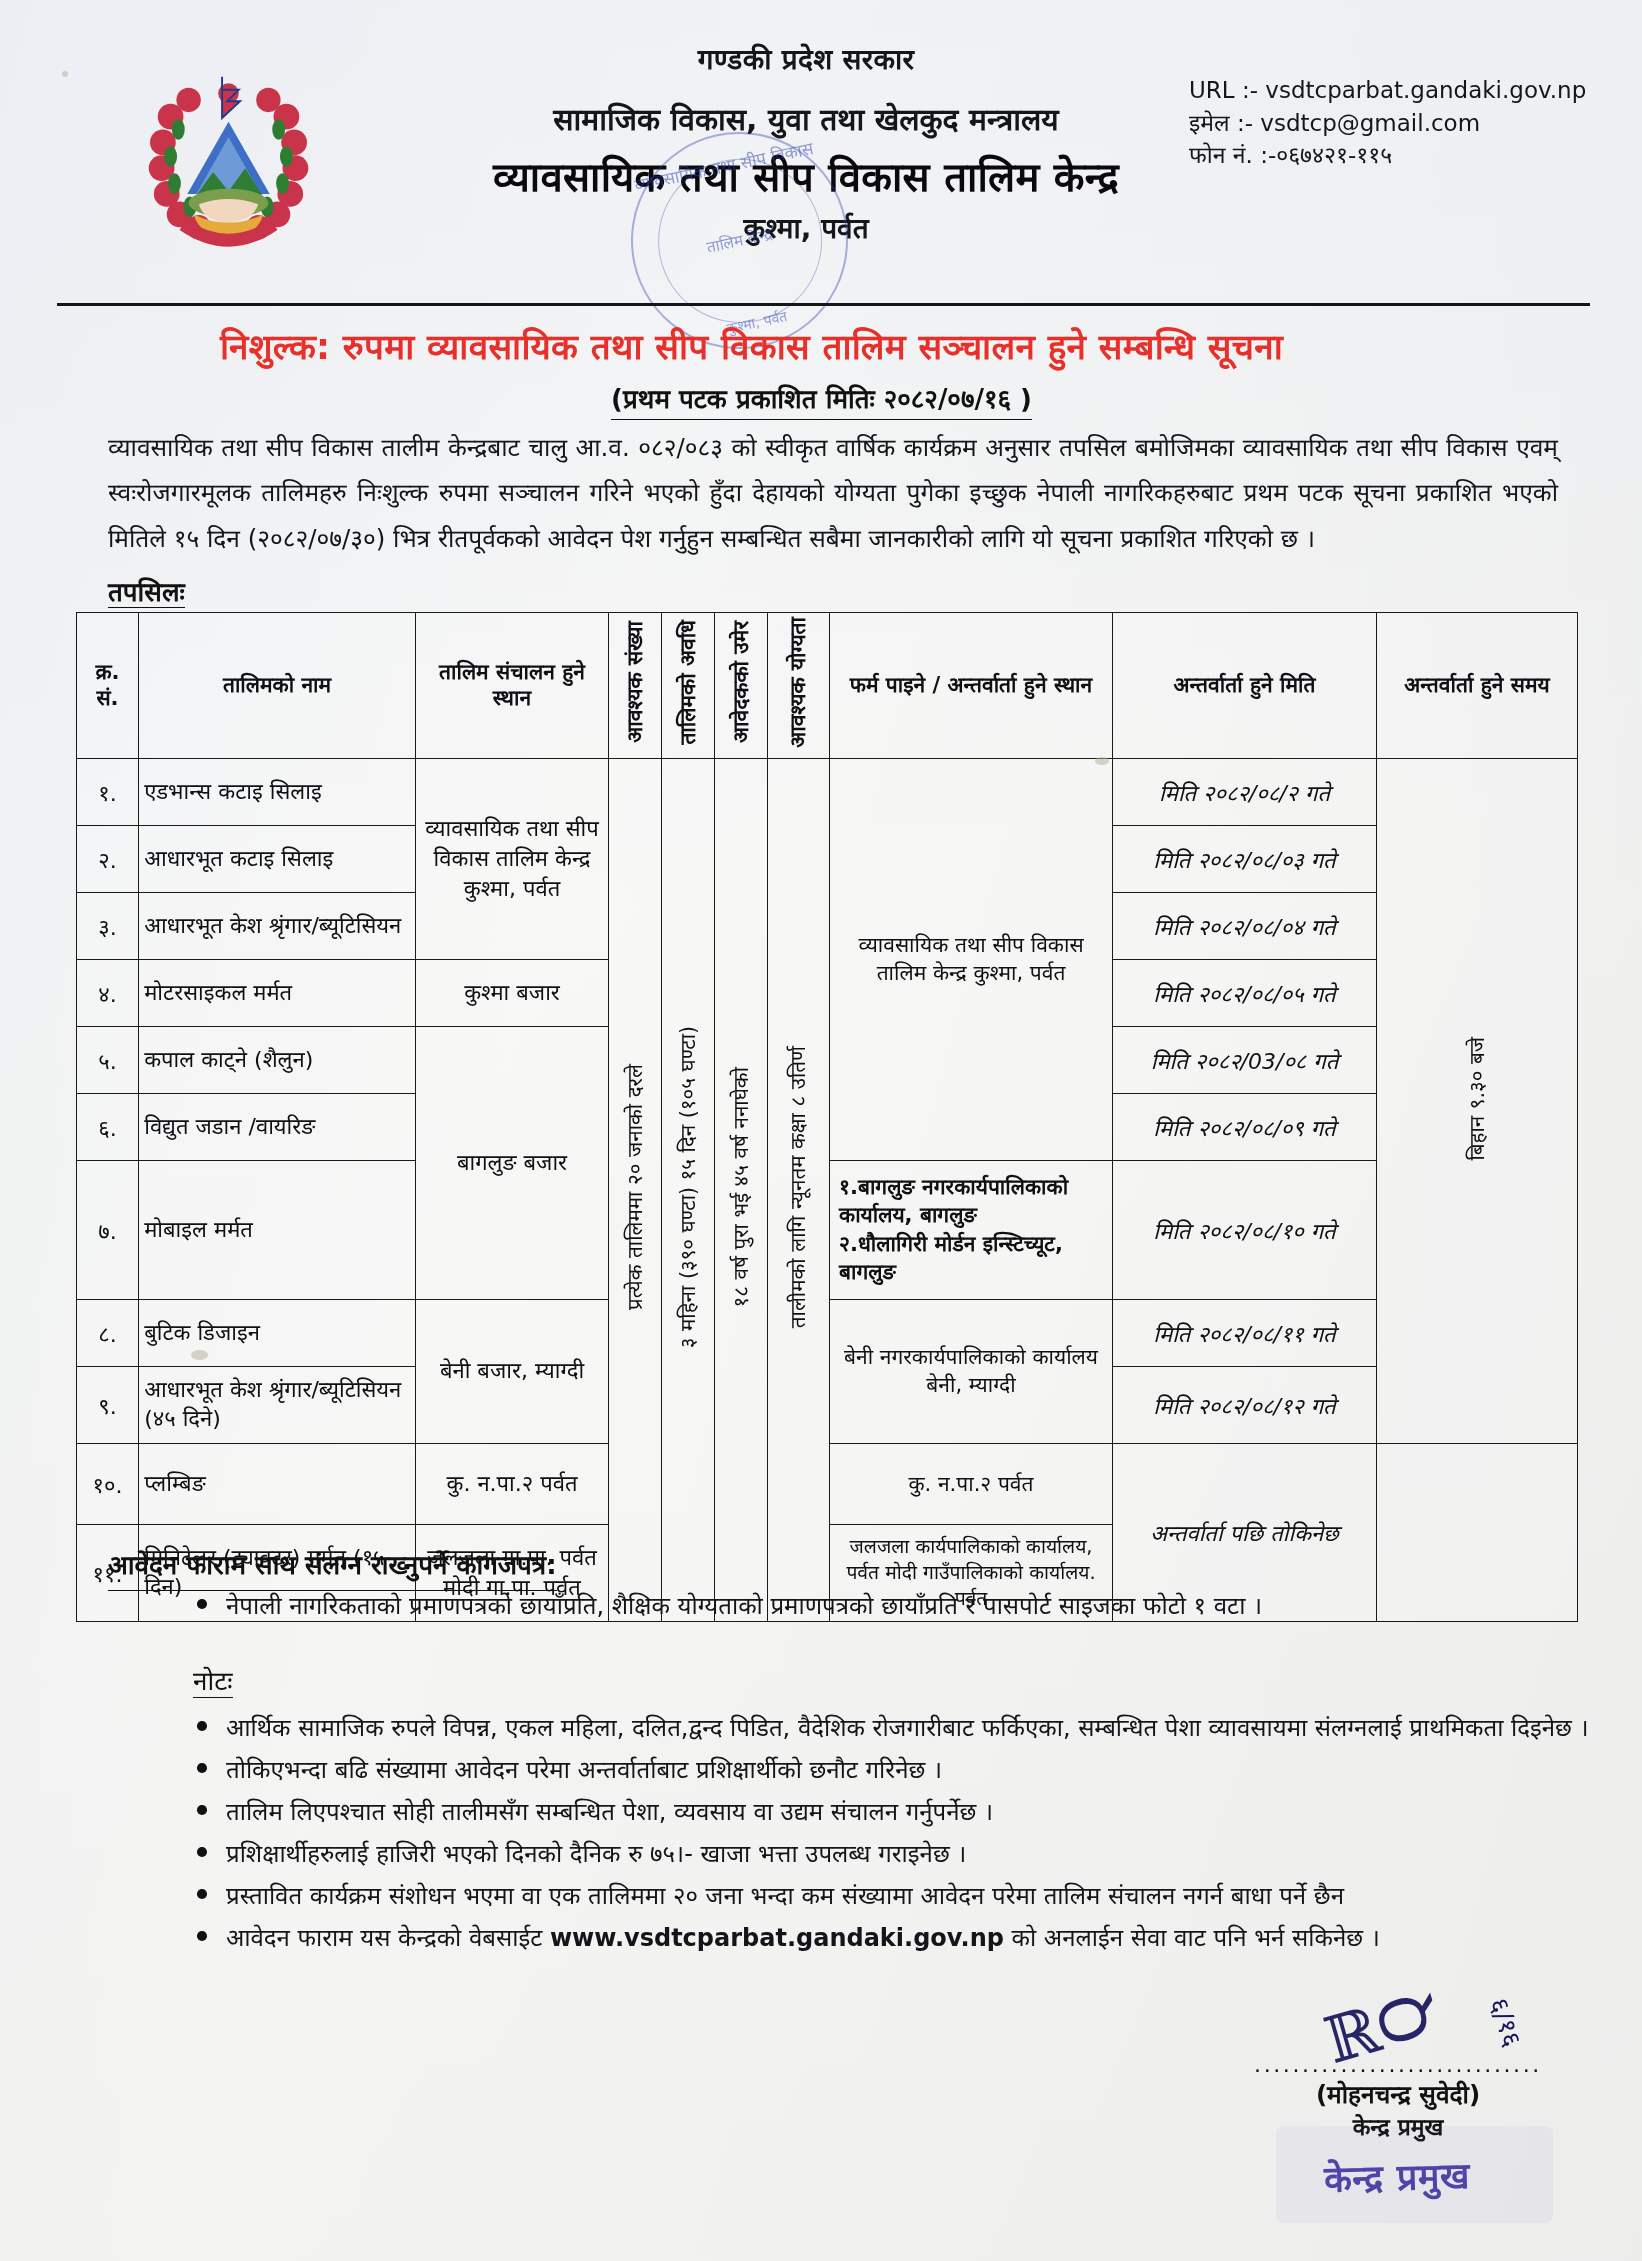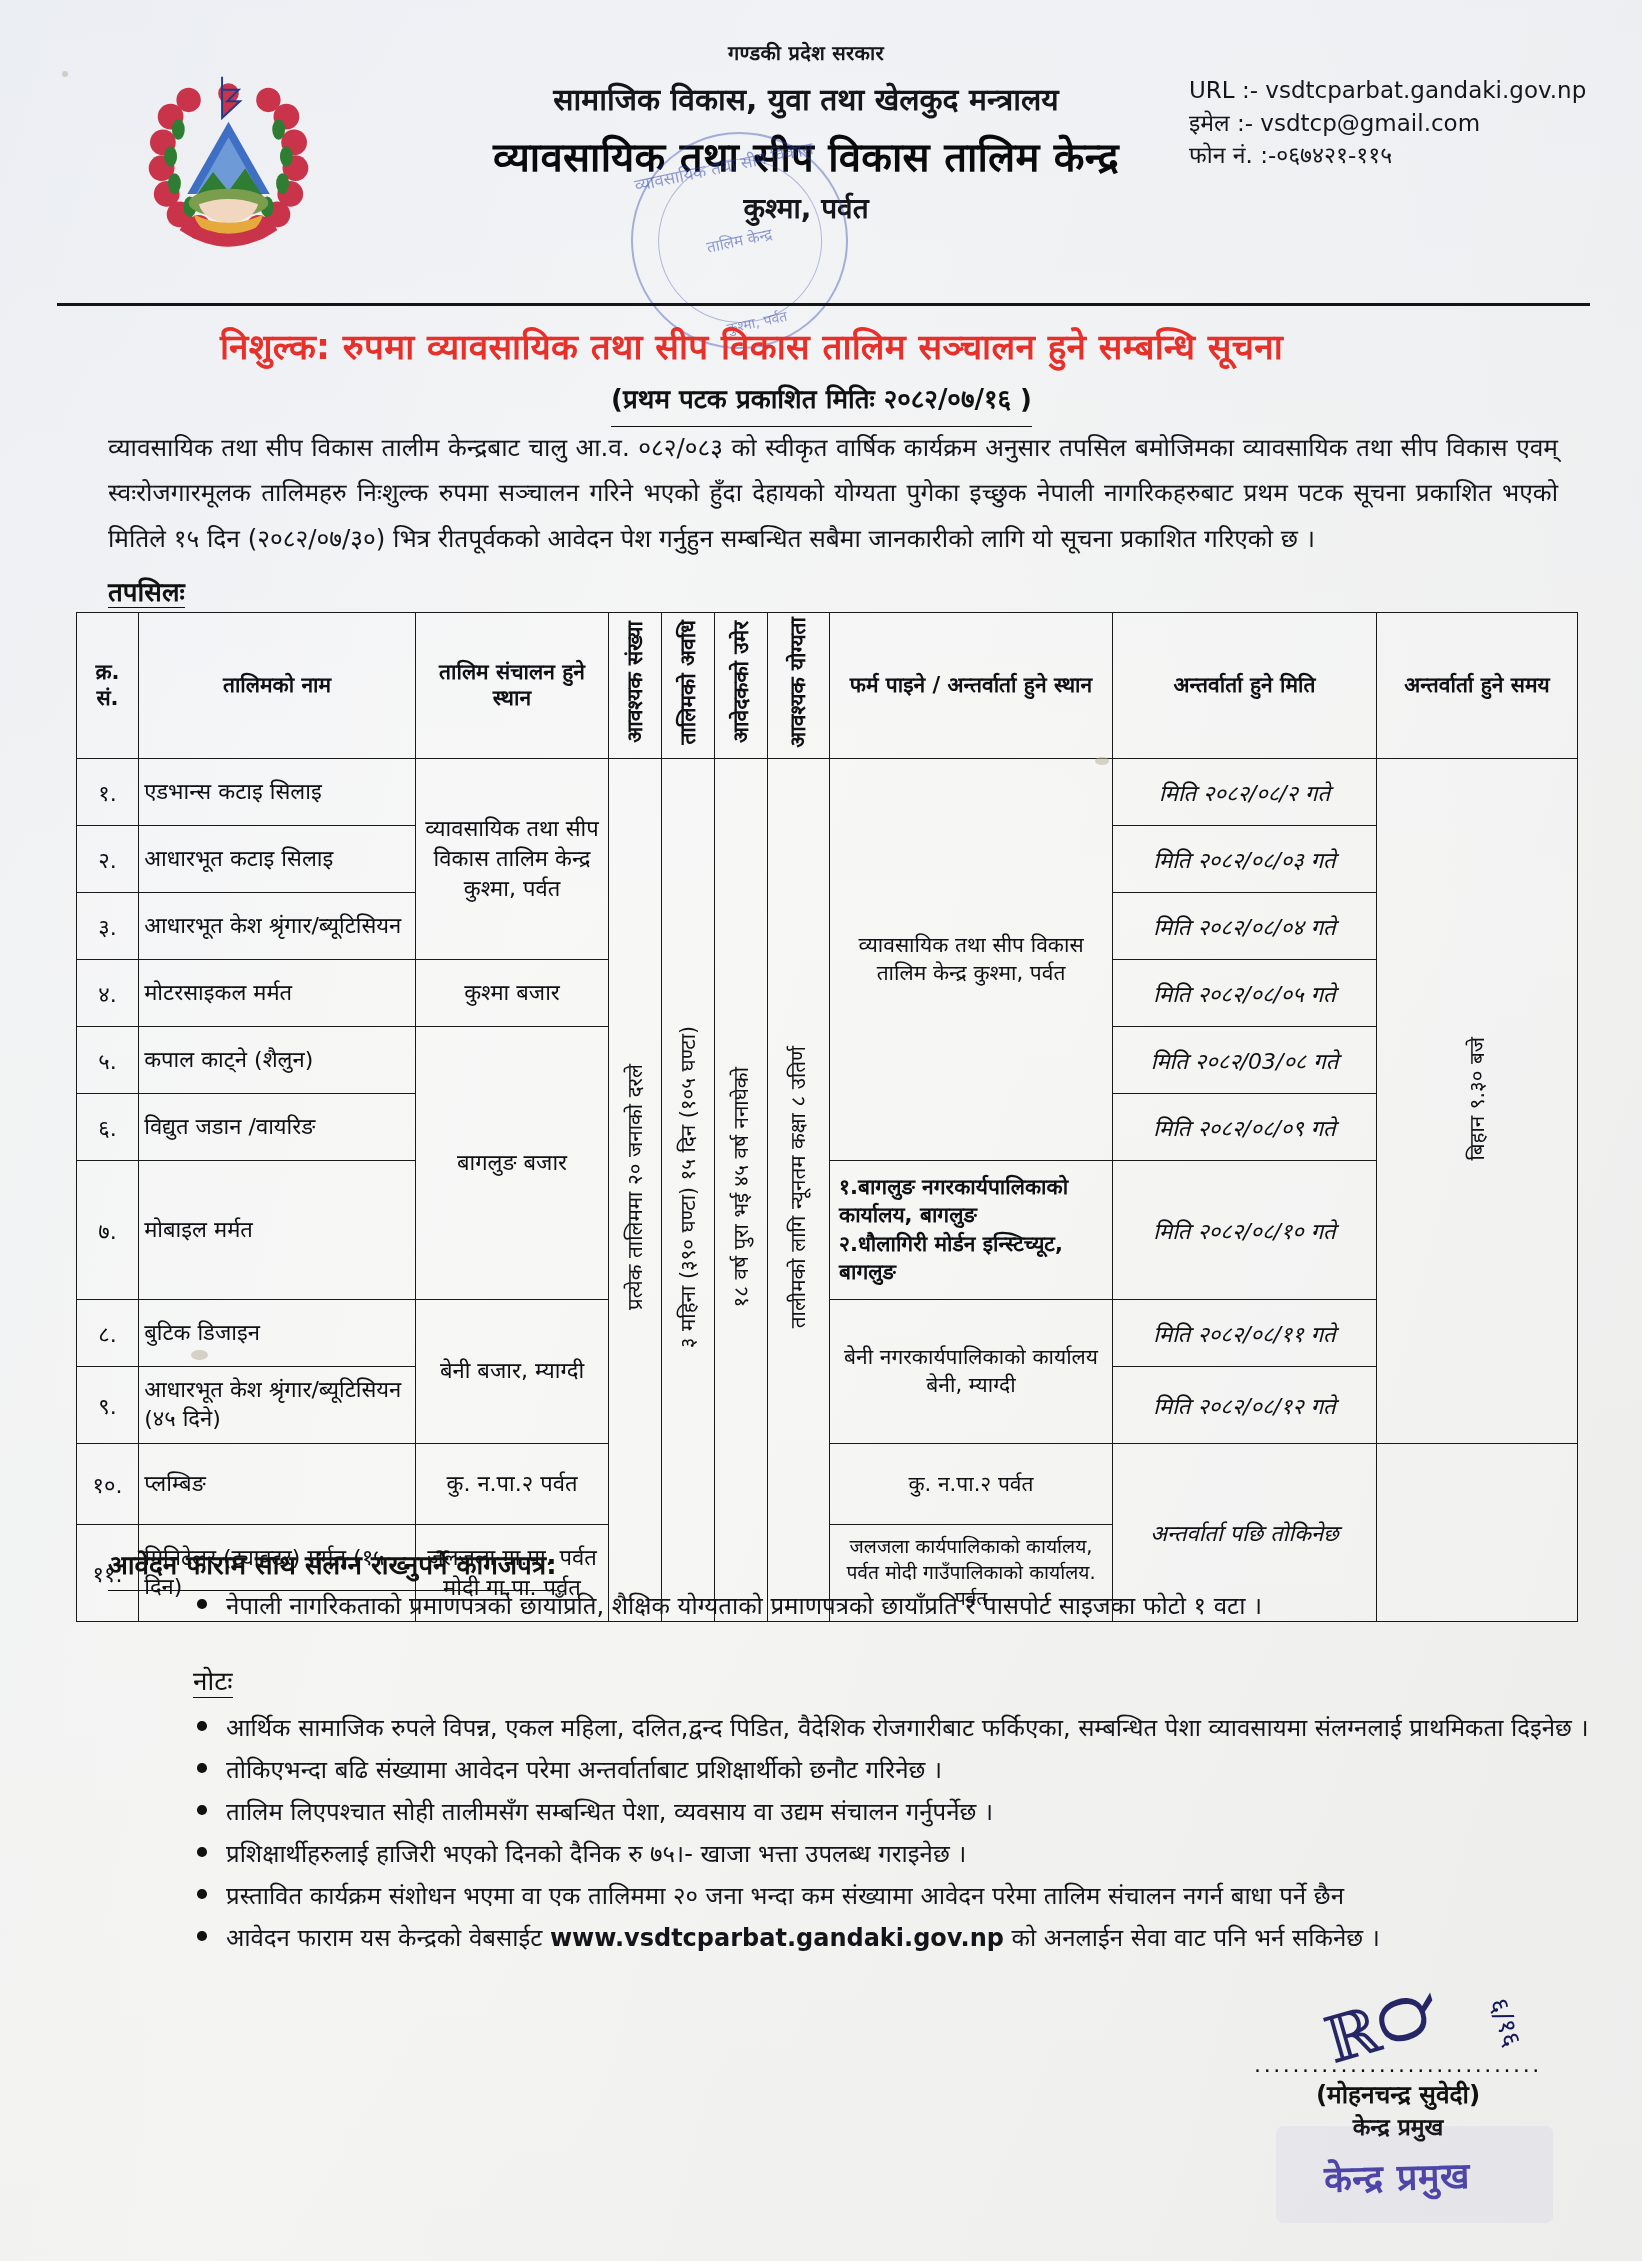--- a/index.html
+++ b/index.html
@@ -9,33 +9,33 @@
     background:#f4f4f2;
     background-image:linear-gradient(105deg,#eceef2 0%,#f6f6f4 35%,#f2f2f0 60%,#eaeaea 100%);
     overflow:hidden;box-sizing:border-box;
   }
   .paper-tint{position:absolute;inset:0;background:linear-gradient(180deg,rgba(235,238,245,.55),rgba(250,250,248,.2) 40%,rgba(240,240,238,.45));pointer-events:none;}
 
   
   .header{position:absolute;left:0;top:39px;width:1643px;height:232px;}
   .emblem{position:absolute;left:132px;top:26px;width:193px;height:187px;}
   .htext{position:absolute;left:445px;top:0;width:722px;text-align:center;}
-  .h-gov{font-size:20px;letter-spacing:0.3px;color:#15161a;margin-bottom:12px;font-weight:600;}
+  .h-gov{font-size:28px;letter-spacing:0.3px;color:#15161a;margin-bottom:21px;font-weight:600;}
   .h-min{font-size:30px;color:#15161a;margin-bottom:9px;font-weight:600;}
   .h-ctr{font-size:40px;font-weight:bold;color:#0a0a0c;letter-spacing:0.3px;margin-bottom:5.2px;}
   .h-loc{font-size:28px;color:#15161a;font-weight:600;}
   .contact{position:absolute;left:1189px;top:35px;font-size:23px;line-height:1.42;color:#15161a;white-space:nowrap;}
 
   .rule{position:absolute;left:57px;top:303px;width:1533px;height:0;border-top:3.9px solid #151515;}
 
   
   .red-title{position:absolute;left:0;top:322px;width:1503px;text-align:center;
     font-size:35px;font-weight:bold;color:#e8302b;letter-spacing:0.3px;}
   .pub-date{position:absolute;left:0;top:380px;width:1643px;text-align:center;font-size:26px;font-weight:bold;color:#111;}
-  .pub-date span{border-bottom:1.9px solid #111;padding-bottom:12px;}
+  .pub-date span{border-bottom:1.9px solid #111;padding-bottom:5px;}
 
   
   .para{position:absolute;left:108px;top:425px;width:1450px;font-size:24.5px;line-height:1.85;
         color:#14151a;text-align:justify;}
   .tapasil{position:absolute;left:108px;top:573px;font-size:26px;font-weight:bold;color:#111;}
   .tapasil span{border-bottom:1.9px solid #111;padding-bottom:0;}
 
   
   .tablewrap{position:absolute;left:76px;top:612px;width:1501px;}
   table.main{border-collapse:collapse;width:1501px;table-layout:fixed;

